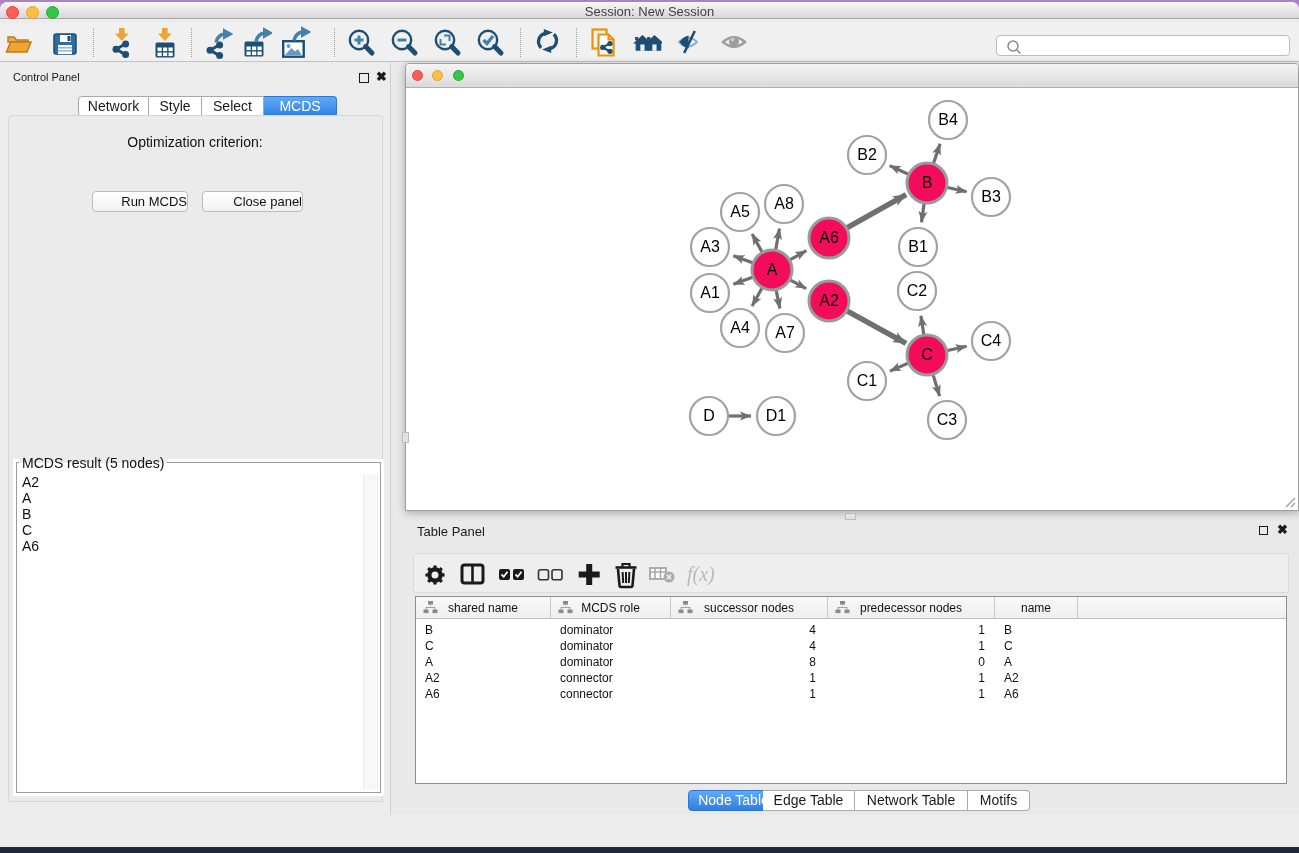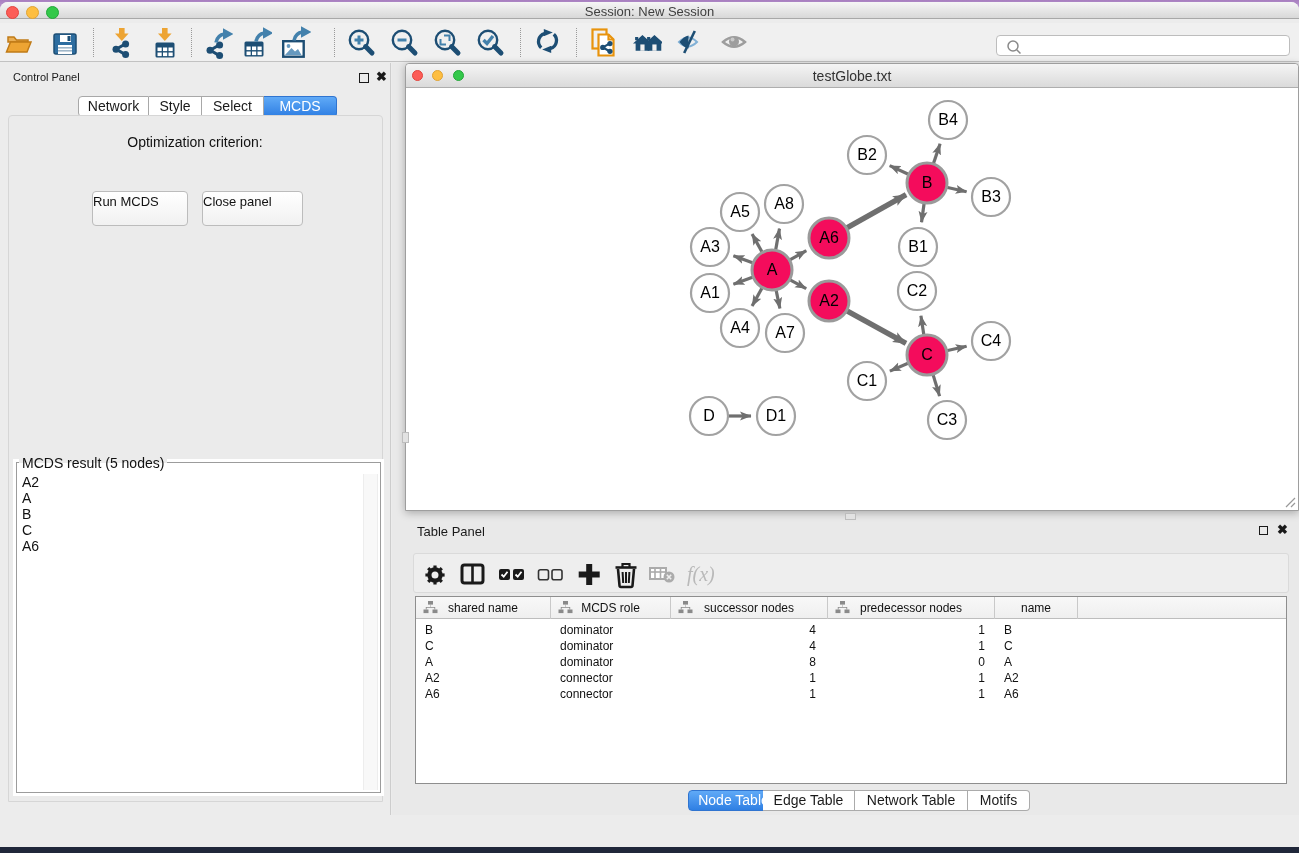--- a/index.html
+++ b/index.html
@@ -25,21 +25,21 @@
 #cpanel .hdr{position:absolute;left:13px;top:8px;font-size:11px;color:#1a1a1a}
 .flt{position:absolute;width:10px;height:10px;border:1.5px solid #1a1a1a}
 .clx{position:absolute;font-size:13px;font-weight:bold;color:#1a1a1a}
 #ctabs{position:absolute;left:78px;top:33px;height:21px}
 .tab{position:absolute;top:0;height:21px;background:#fff;border:1px solid #a8a8a8;font-size:14px;color:#1a1a1a;text-align:center;line-height:19px}
 .tab.sel{background:linear-gradient(#60aaf7,#2f7fe3);border-color:#2f74d0;color:#fff}
 #cpinner{position:absolute;left:8px;top:52px;width:375px;height:687px;background:#ebebeb;border:1px solid #d6d6d6;border-radius:4px 4px 0 0}
 #optlbl{position:absolute;left:0;top:71px;width:100%;text-align:center;font-size:14px;color:#111}
 #combo{position:absolute;left:43px;top:95px;width:311px;height:21px;background:#fff;border:1px solid #b6b6b6;border-radius:4px;font-size:14px;color:#111;line-height:19px;padding-left:12px}
 #combo .spin{position:absolute;right:-1px;top:-1px;width:21px;height:21px;border-radius:0 4px 4px 0;background:linear-gradient(#6eb2f8,#2e7ce2)}
-.btn{position:absolute;height:35px;background:linear-gradient(#ffffff,#f1f1f1);border:1px solid #bcbcbc;border-radius:4px;font-size:13px;color:#111;text-align:left;line-height:19px}
+.btn{position:absolute;height:21px;background:linear-gradient(#ffffff,#f1f1f1);border:1px solid #bcbcbc;border-radius:4px;font-size:13px;color:#111;text-align:right;line-height:19px}
 #grp{position:absolute;left:16px;top:399px;width:365px;height:331px;background:#fff;border:1px solid #9c9c9c;box-shadow:0 0 0 3px #ffffff}
 #grp .lgd{position:absolute;left:2px;top:-8px;font-size:14px;color:#111;padding:0 3px;background:linear-gradient(#ebebeb 50%,#ffffff 50%)}
 #grp .sb{position:absolute;left:346px;top:11px;width:15px;height:316px;background:#f8f8f8;border-left:1px solid #ededed;border-right:1px solid #ededed}
 #grp .li{position:absolute;left:5px;top:11px;font-size:14px;color:#111;line-height:16px}
 
 #netwin{position:absolute;left:13px;top:0;width:894px;height:448px;background:#fff;border:1px solid #9e9e9e;border-radius:4px 4px 0 0;box-shadow:0 2px 8px rgba(0,0,0,.28)}
 #nettb{position:absolute;left:0;top:0;width:100%;height:24px;background:linear-gradient(#f5f5f5,#dadada);border-bottom:1px solid #aeaeae;border-radius:4px 4px 0 0}
 #nettb .tl{top:6px;width:11px;height:11px}
 #nettb .t1{left:6px;background:#fc5d57;border:1px solid #e2443e}
 #nettb .t2{left:26px;background:#fdbe41;border:1px solid #e0a334}
@@ -263,21 +263,20 @@
       <div class="sb"></div>
       <div class="li">A2<br>A<br>B<br>C<br>A6</div>
     </div>
   </div>
   <div id="rarea">
     <div id="netwin">
       <div id="nettb">
         <div class="tl t1"></div>
           <div class="tl t2"></div>
           <div class="tl t3"></div>
-        <div class="ttl">testGlobe.txt</div>
       </div>
       <svg id="graph" width="892" height="422" viewBox="0 0 892 422">
           <defs>
             <marker id="ah" markerUnits="userSpaceOnUse" markerWidth="12" markerHeight="10" refX="11" refY="5" orient="auto">
               <path d="M0,0.5 L11.5,5 L0,9.5 L2.6,5 Z" fill="#6f6f6f"></path>
             </marker>
             <marker id="ah2" markerUnits="userSpaceOnUse" markerWidth="14" markerHeight="12" refX="13" refY="6" orient="auto">
               <path d="M0,0.5 L13.5,6 L0,11.5 L3,6 Z" fill="#6f6f6f"></path>
             </marker>
           </defs>

